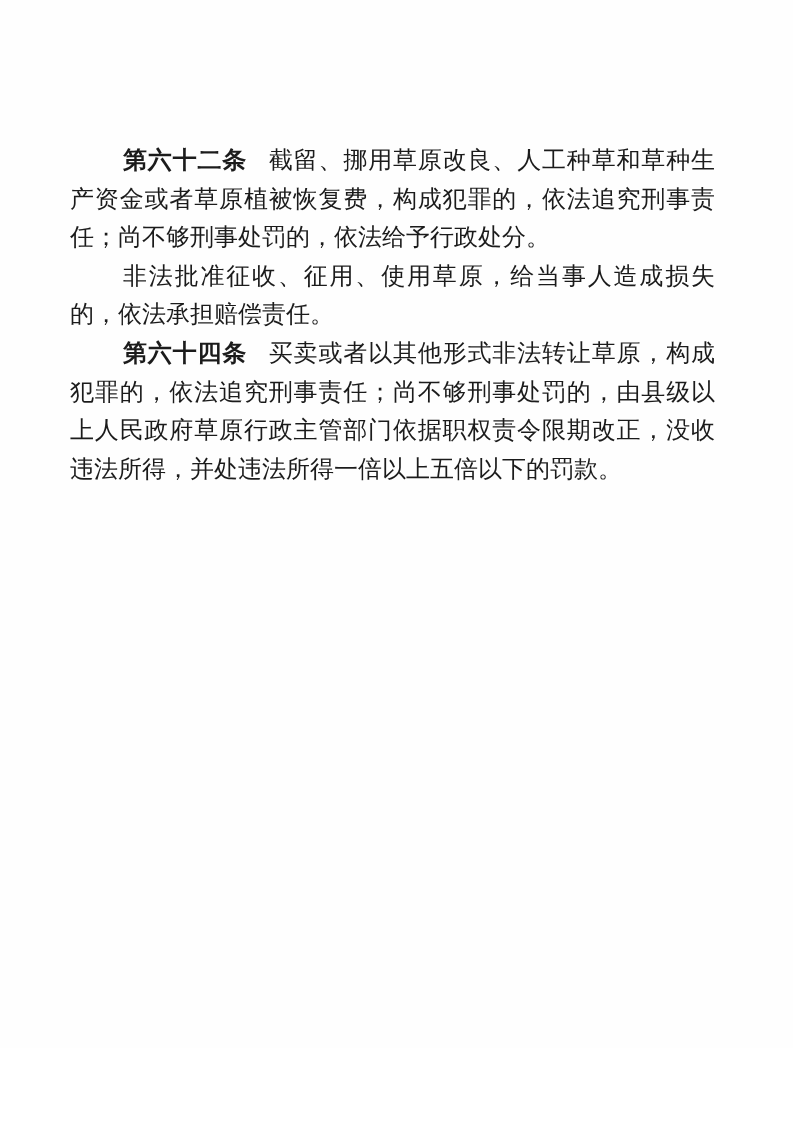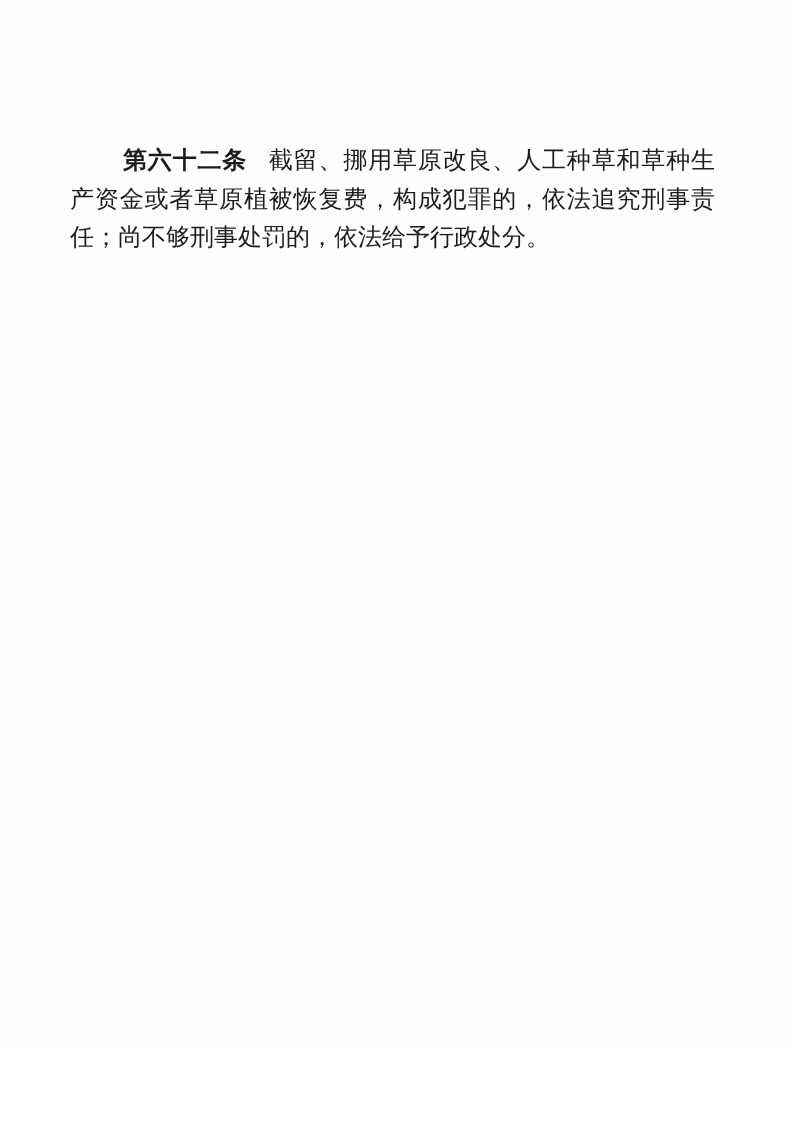--- a/index.html
+++ b/index.html
@@ -50,19 +50,21 @@
 </style>
 </head>
 <body>
 
 <div class="page">
   <div class="content">
 
     <p class="para"><span class="article-heading">第六十二条</span><span>截留、挪用草原改良、人工种草和草种生产资金或者草原植被恢复费，构成犯罪的，依法追究刑事责任；尚不够刑事处罚的，依法给予行政处分。</span></p>
 
 
+    <p class="para"><span class="article-heading"></span><span>非法批准征收、征用、使用草原，给当事人造成损失的，依法承担赔偿责任。</span></p>
 
+    <p class="para"><span class="article-heading">第六十四条</span><span>买卖或者以其他形式非法转让草原，构成犯罪的，依法追究刑事责任；尚不够刑事处罚的，由县级以上人民政府草原行政主管部门依据职权责令限期改正，没收违法所得，并处违法所得一倍以上五倍以下的罚款。</span></p>
 
 
   </div>
 
   <div class="page-number">—17—</div>
 </div>
 
 </body></html>

